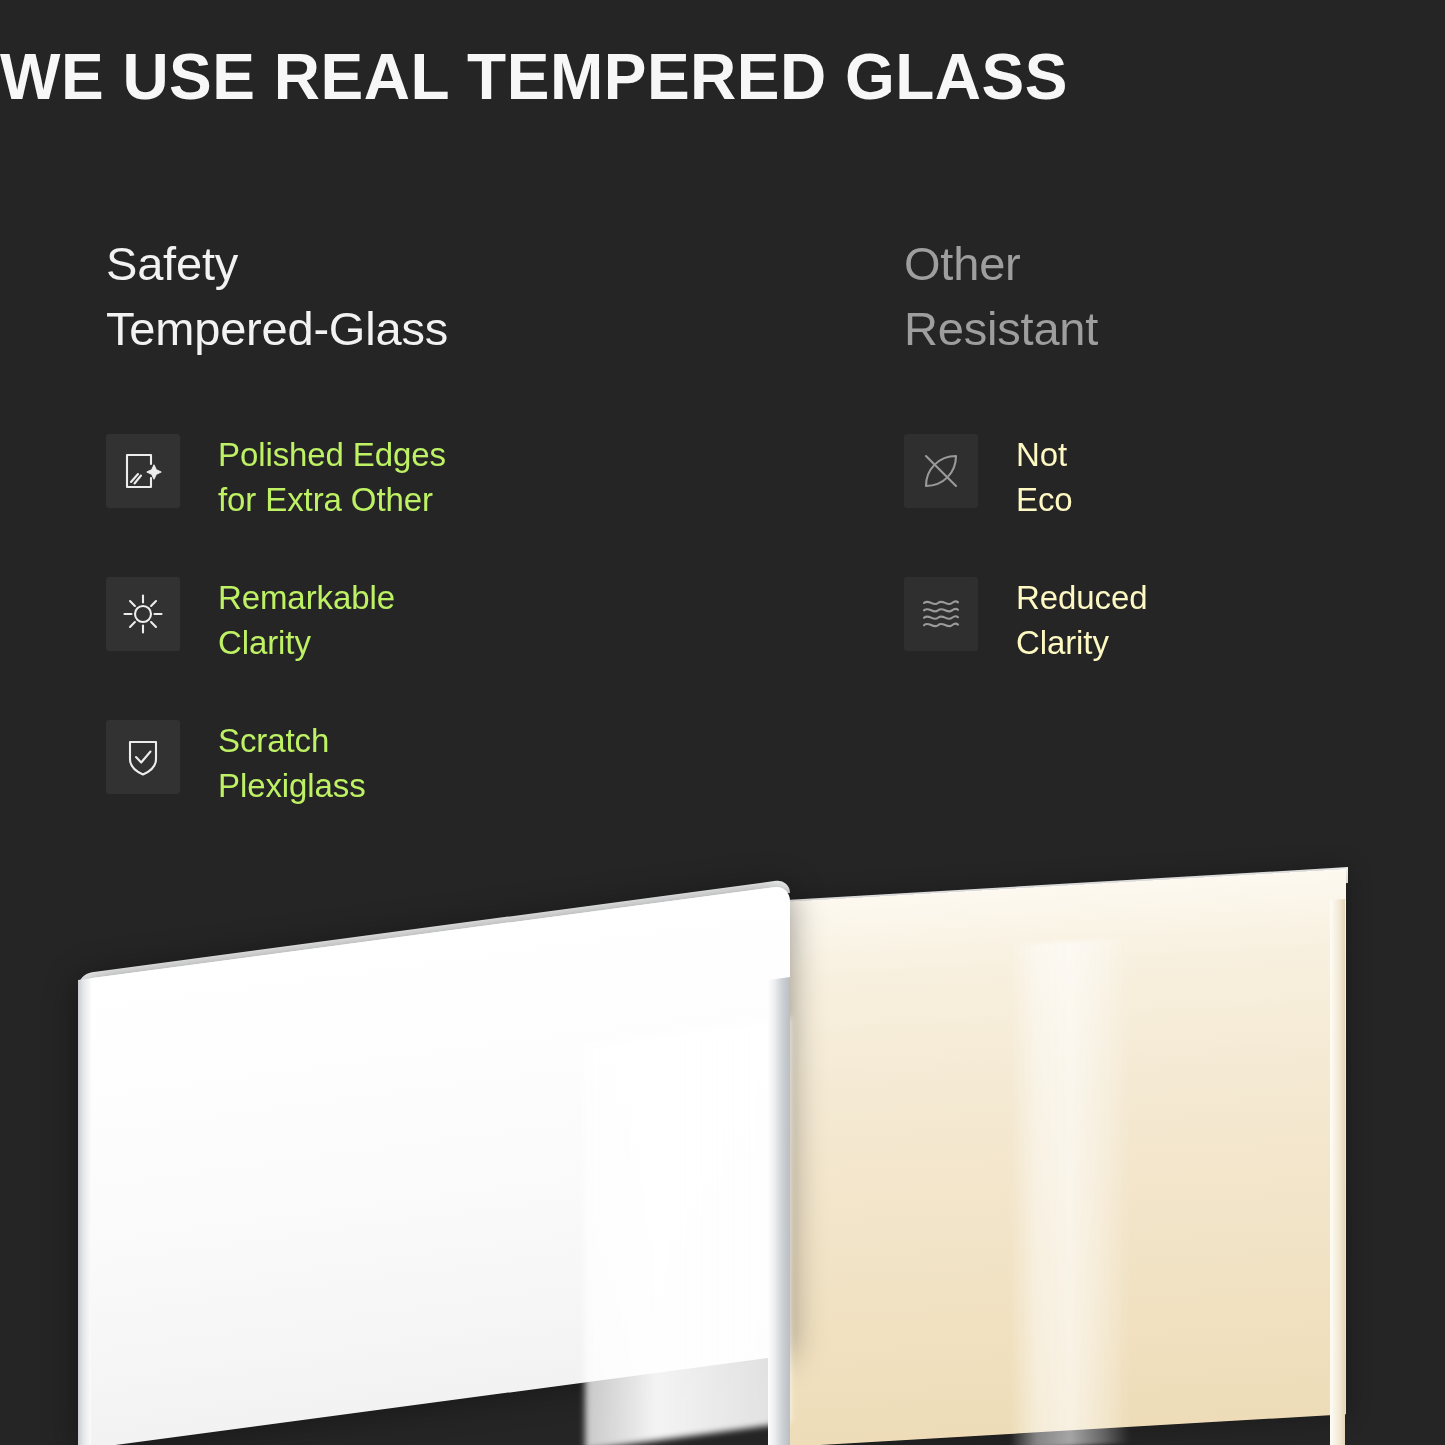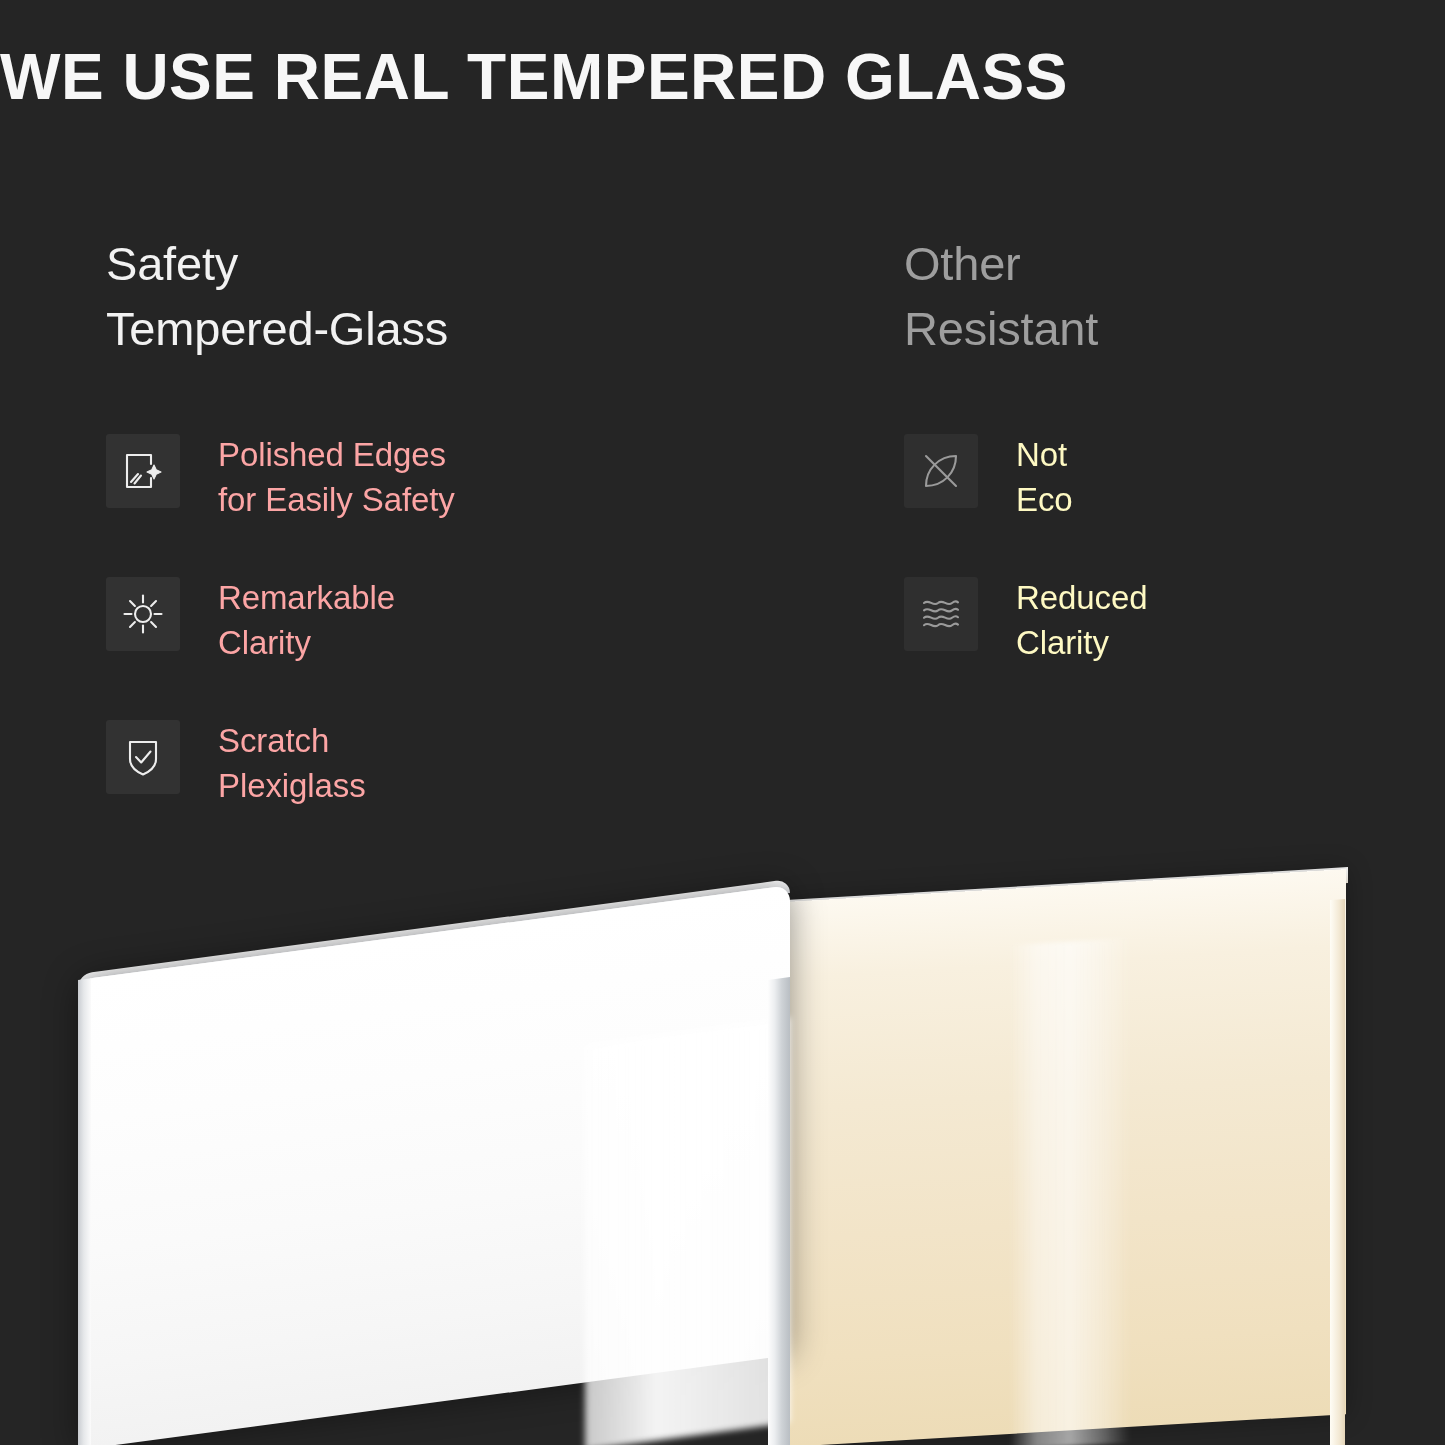--- a/index.html
+++ b/index.html
@@ -71,21 +71,21 @@
 
   .feature-label {
     margin-left: 38px;
     font-size: 33px;
     font-weight: 400;
     line-height: 1.38;
     letter-spacing: -0.1px;
     padding-top: 2px;
   }
   .feature-label .ln { display: block; }
-  .col.left  .feature-label { color: #fca5a5; }
+  .col.left  .feature-label { color: #bef264; }
   .col.right .feature-label { color: #fef9c3; }
 
   
   .photo {
     position: absolute;
     left: 0; top: 840px;
     width: 1445px; height: 605px;
     overflow: hidden;
   }
 
@@ -216,21 +216,21 @@
           <div class="icon-tile">
             <svg width="44" height="44" viewBox="0 0 44 44" fill="none" stroke="#ededed" stroke-width="2.1" stroke-linecap="round" stroke-linejoin="round">
               <path d="M6 6 H30 M6 6 V38 M6 38 H30 M30 6 V15 M30 29 V38"></path>
               <path d="M10 33 L17 25"></path>
               <path d="M13.5 34.5 L20 26.5"></path>
               <path d="M33 16 L35.2 20.8 L40 23 L35.2 25.2 L33 30 L30.8 25.2 L26 23 L30.8 20.8 Z" fill="#ededed" stroke="#ededed" stroke-width="1.1"></path>
             </svg>
           </div>
           <div class="feature-label">
             <span class="ln">Polished Edges</span>
-            <span class="ln">for Easily Safety</span>
+            <span class="ln">for Extra Other</span>
           </div>
         </div>
 
         <div class="feature">
           <div class="icon-tile">
             <svg width="44" height="44" viewBox="0 0 44 44" fill="none" stroke="#ededed" stroke-width="2.1" stroke-linecap="round">
               <circle cx="22" cy="22" r="8"></circle>
               <path d="M22 3.5 V10.5"></path>
               <path d="M22 33.5 V40.5"></path>
               <path d="M3.5 22 H10.5"></path>

